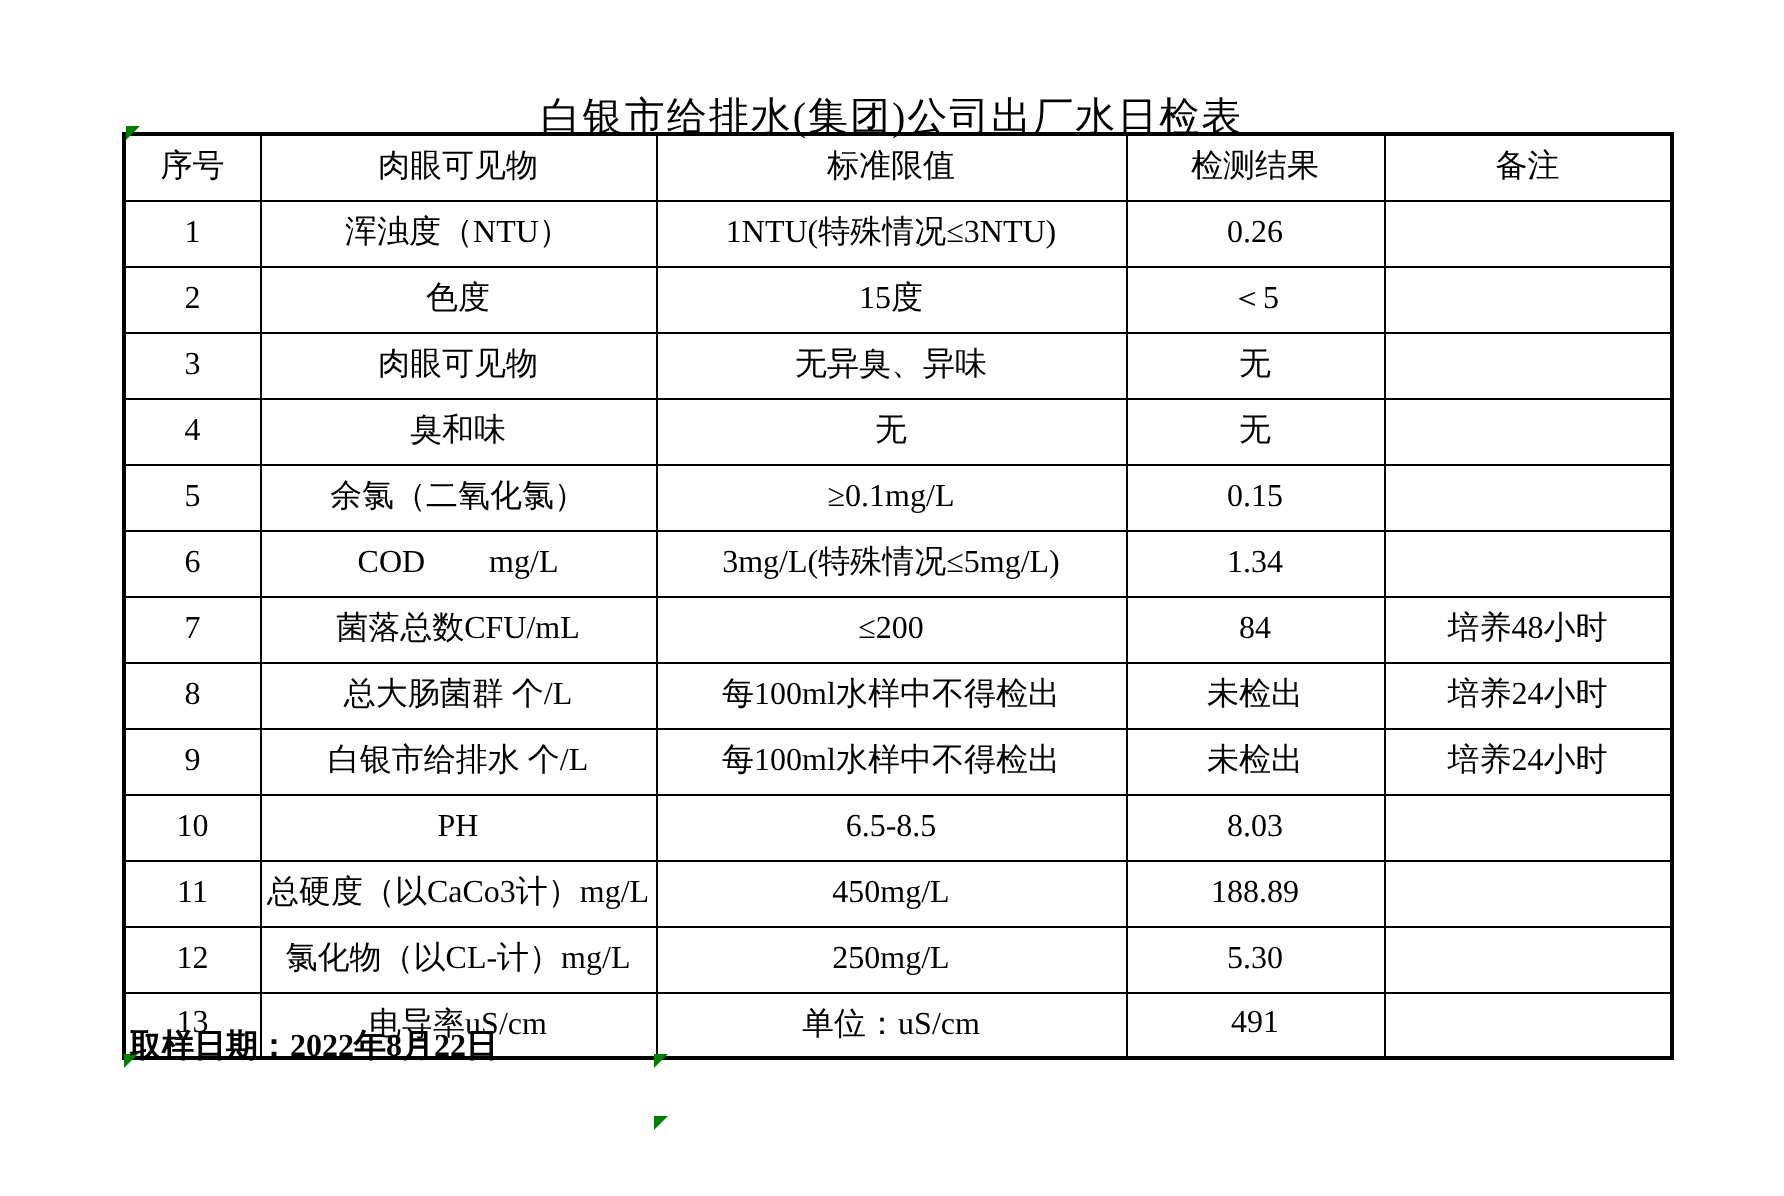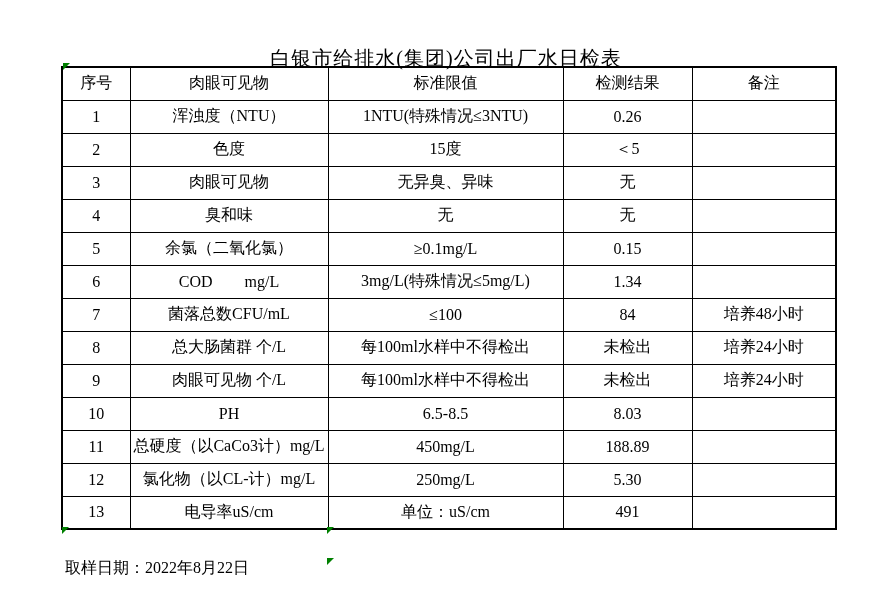--- a/index.html
+++ b/index.html
@@ -43,25 +43,26 @@
     text-align: center;
     vertical-align: middle;
     font-size: 16px;
     font-weight: normal;
     white-space: pre;
     overflow: hidden;
     padding: 0 2px;
   }
   .footer-text {
     position: absolute;
-    top: 551px;
+    top: 507px;
     height: 33px;
     line-height: 33px;
     font-size: 16px;
     white-space: pre;
+    font-weight: bold;
   }
   .indicator {
     position: absolute;
     width: 0;
     height: 0;
     border-top: 7px solid var(--indicator, #008000);
     border-right: 7px solid transparent;
   }
 </style>
 </head>
@@ -127,34 +128,34 @@
         <tr>
           <td>6</td>
           <td>COD        mg/L</td>
           <td>3mg/L(特殊情况≤5mg/L)</td>
           <td>1.34</td>
           <td></td>
         </tr>
         <tr>
           <td>7</td>
           <td>菌落总数CFU/mL</td>
-          <td>≤100</td>
+          <td>≤200</td>
           <td>84</td>
           <td>培养48小时</td>
         </tr>
         <tr>
           <td>8</td>
           <td>总大肠菌群 个/L</td>
           <td>每100ml水样中不得检出</td>
           <td>未检出</td>
           <td>培养24小时</td>
         </tr>
         <tr>
           <td>9</td>
-          <td>肉眼可见物 个/L</td>
+          <td>白银市给排水 个/L</td>
           <td>每100ml水样中不得检出</td>
           <td>未检出</td>
           <td>培养24小时</td>
         </tr>
         <tr>
           <td>10</td>
           <td>PH</td>
           <td>6.5-8.5</td>
           <td>8.03</td>
           <td></td>

